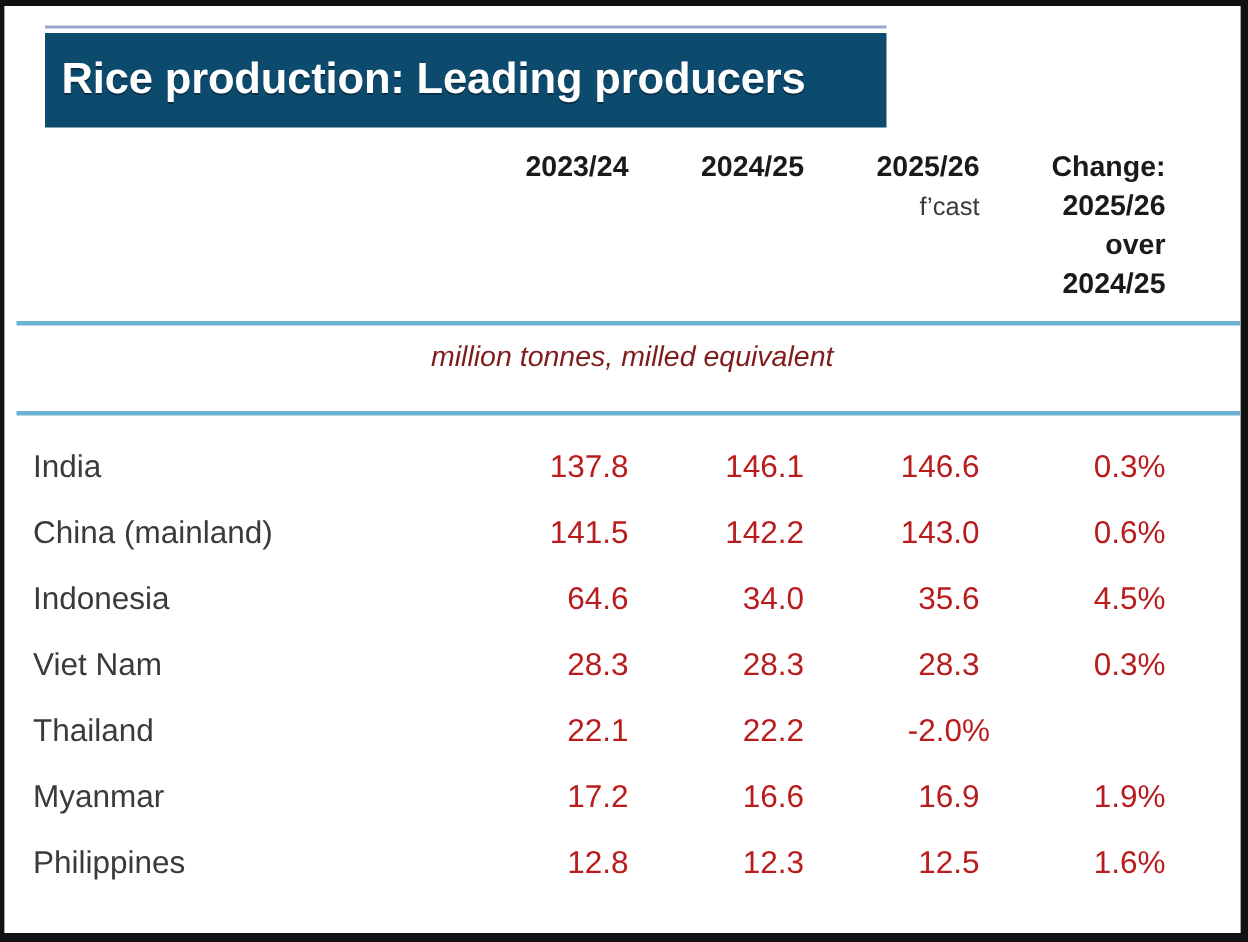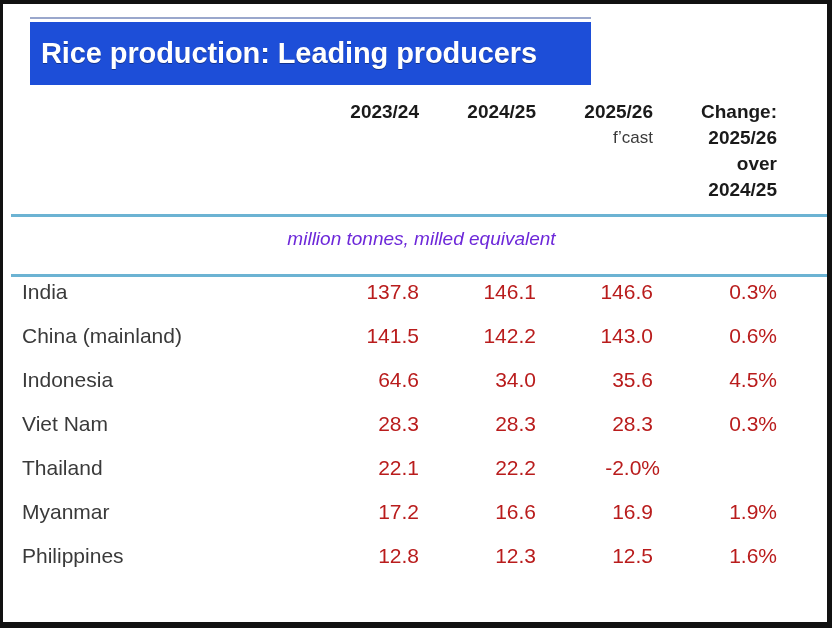--- a/index.html
+++ b/index.html
@@ -42,21 +42,21 @@
     background: #9aa7cc;
   }
 
   
   .title-bar {
     position: absolute;
     left: 27px;
     top: 18px;
     width: 561px;
     height: 63px;
-    background: #1d4ed8;
+    background: #0c4a6e;
     overflow: hidden;
     display: flex;
     align-items: center;
   }
   .title-text {
     white-space: nowrap;
     color: #ffffff;
     font-size: 29px;
     font-weight: bold;
     letter-spacing: -0.1px;
@@ -112,34 +112,34 @@
     top: 224px;
     width: 783px;
     height: 42px;
     display: flex;
     align-items: flex-start;
     justify-content: center;
   }
   .units span {
     font-style: italic;
     font-size: 19px;
-    color: #6d28d9;
+    color: #7f1d1d;
     padding-left: 26px;
   }
 
   
   .rows {
     position: absolute;
     left: 14px;
     top: 276px;
     width: 783px;
   }
   .row {
     display: flex;
-    align-items: flex-start;
+    align-items: flex-end;
     height: 44px;
   }
   .cell {
     font-size: 21px;
     color: #b91c1c;
     box-sizing: border-box;
     padding-right: 6px;
     white-space: nowrap;
   }
   .cell.name {

